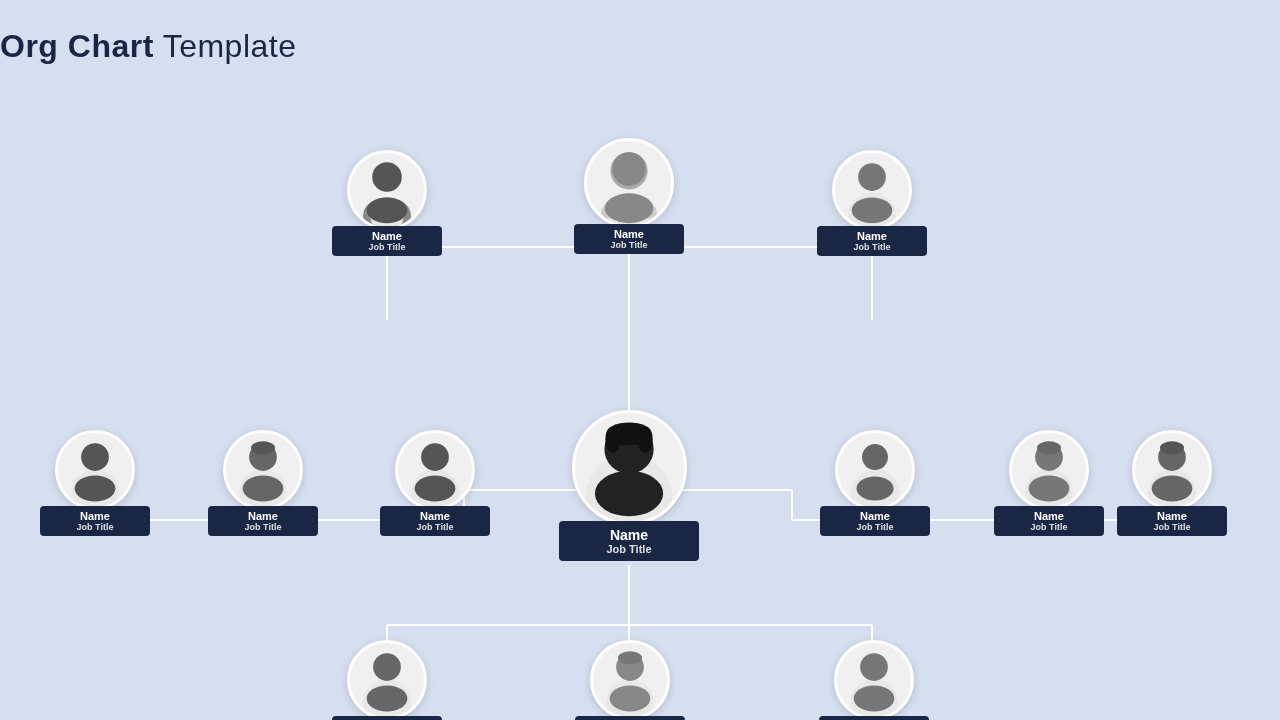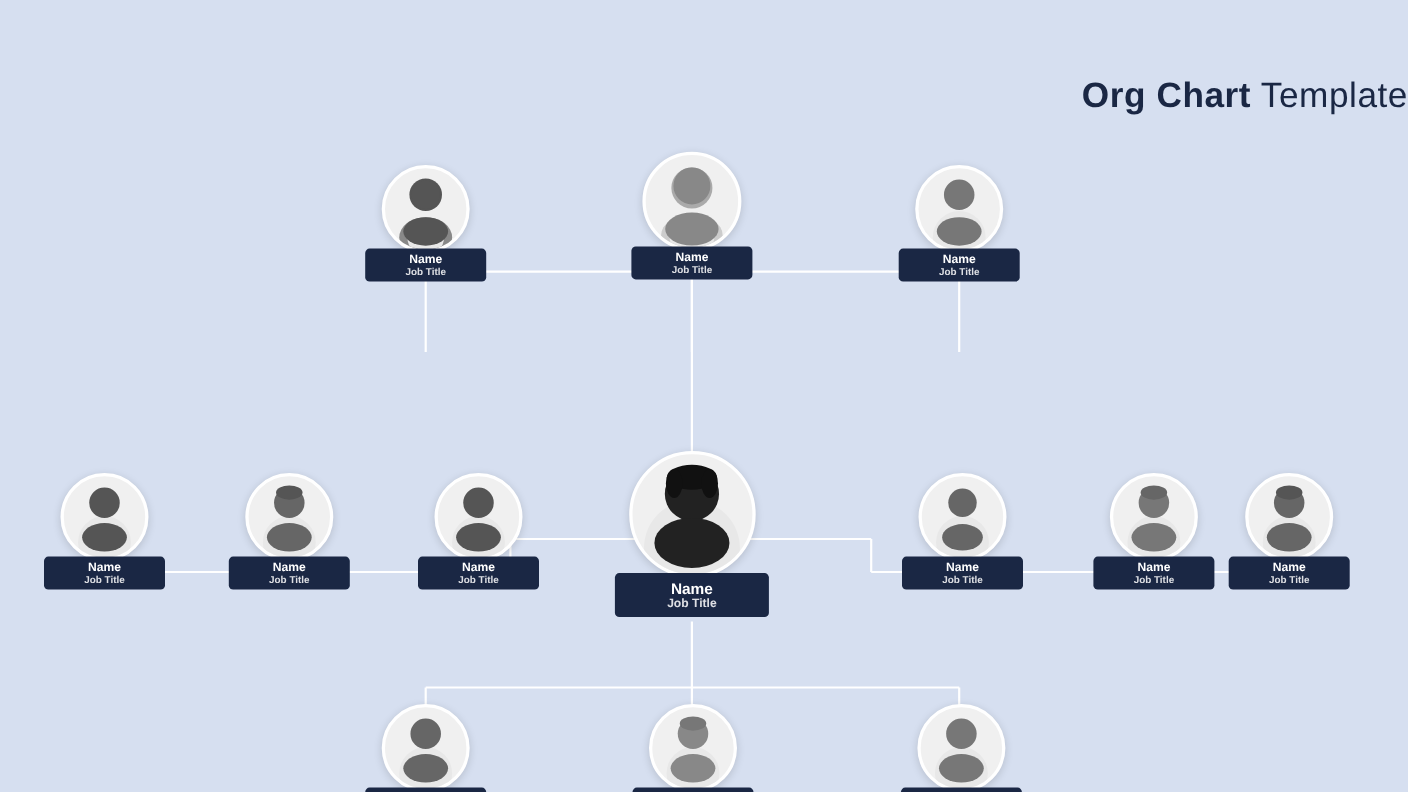--- a/index.html
+++ b/index.html
@@ -7,26 +7,25 @@
     body {
       width: 1280px;
       height: 720px;
       background-color: #d6dff0;
       font-family: 'Segoe UI', Arial, sans-serif;
       overflow: hidden;
       position: relative;
     }
 
     .page-title {
-      text-align: right;
+      text-align: left;
       padding-top: 28px;
       font-size: 32px;
       color: #1a2744;
       letter-spacing: 0.5px;
-      margin-top: 40px;
     }
 
     .page-title span.bold {
       font-weight: 800;
     }
 
     .page-title span.light {
       font-weight: 400;
     }
 

